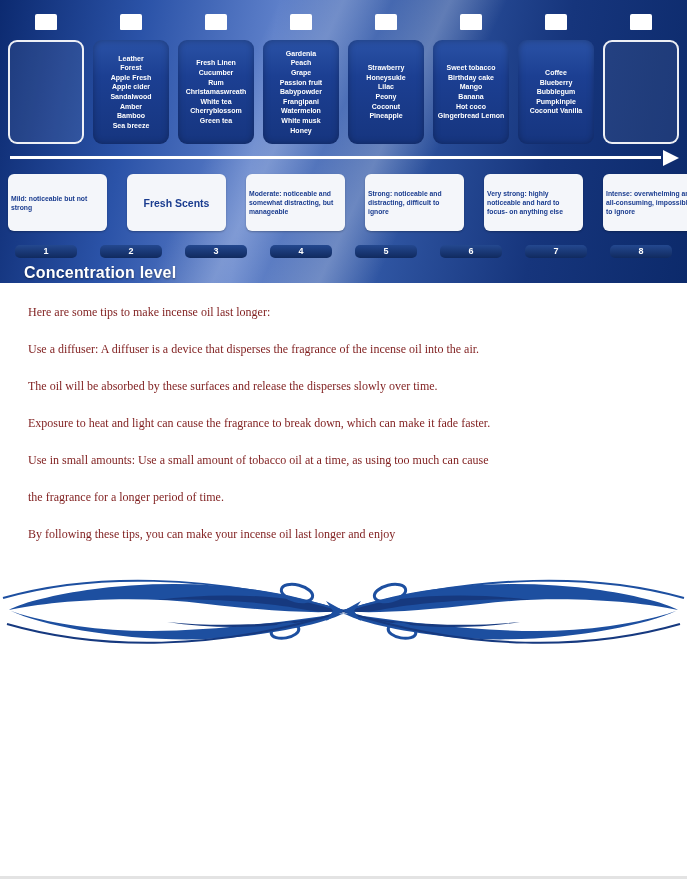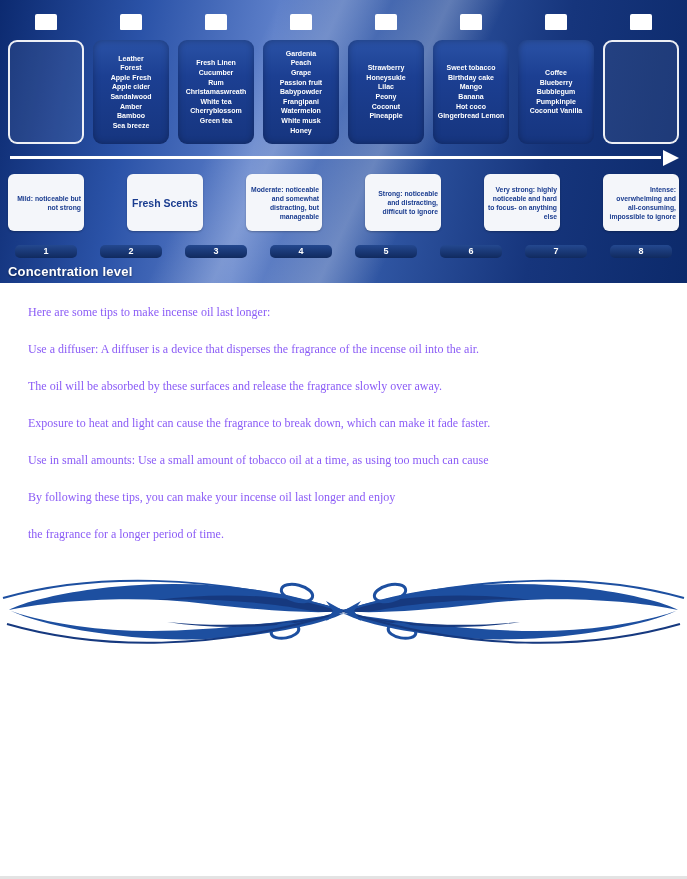--- a/index.html
+++ b/index.html
@@ -37,45 +37,45 @@
 
   .arrow-wrap { position:relative; height:16px; margin-top:6px; }
   .arrow-bar { position:absolute; left:10px; right:26px; top:6px; height:3px; background:#fff; }
   .arrow-head {
     position:absolute; right:8px; top:0; width:0; height:0;
     border-top:8px solid transparent; border-bottom:8px solid transparent; border-left:16px solid #fff;
   }
 
   .levels-row { margin-top:8px; }
   .level-box {
-    width:76px; height:57px; background:#f4f6fa; border-radius:6px;
-    display:flex; align-items:center; justify-content:center; text-align:right; padding:3px;
+    width:99px; height:57px; background:#f4f6fa; border-radius:6px;
+    display:flex; align-items:center; justify-content:center; text-align:left; padding:3px;
     box-shadow:0 1px 2px rgba(0,0,0,0.25);
   }
   .level-text { color:#1a3c8f; font-size:6.8px; line-height:9px; font-weight:bold; }
   .level-box.em .level-text { font-size:10.5px; line-height:12px; }
 
   .pills-row { margin-top:14px; }
   .pill-col { width:76px; display:flex; justify-content:center; }
   .pill {
     width:62px; height:13px; border-radius:5px;
     background:linear-gradient(180deg,#24488f,#102a5f);
     color:#fff; font-size:9px; font-weight:bold; text-align:center; line-height:13px;
   }
 
   .caption {
-    margin-top:6px; padding-left:8px; color:#fff; font-size:13px; font-weight:bold;
+    margin-top:6px; padding-left:24px; color:#fff; font-size:16px; font-weight:bold;
     letter-spacing:0.2px; text-shadow:0 1px 2px rgba(0,0,0,0.45);
   }
 
   
   .tips { padding:22px 0 0 28px; }
   .tip-line {
     font-family:"Liberation Serif","DejaVu Serif",serif;
-    font-size:12px; color:#8b5cf6; white-space:nowrap;
+    font-size:12px; color:#7f1d1d; white-space:nowrap;
     height:15px; margin-bottom:22px;
   }
 
   
   .flourish { margin-top:10px; display:flex; justify-content:center; }
 
   .bottom-edge { position:absolute; bottom:0; left:0; width:100%; height:3px; background:#e3e3e3; }
 </style>
 </head>
 <body>
@@ -236,25 +236,25 @@
         <div class="pill">8</div>
       </div>
   </div>
 
   <div class="caption">Concentration level</div>
 </div>
 
 <div class="tips">
     <div class="tip-line">Here are some tips to make incense oil last longer:</div>
     <div class="tip-line">Use a diffuser: A diffuser is a device that disperses the fragrance of the incense oil into the air.</div>
-    <div class="tip-line">The oil will be absorbed by these surfaces and release the fragrance slowly over away.</div>
+    <div class="tip-line">The oil will be absorbed by these surfaces and release the disperses slowly over time.</div>
     <div class="tip-line">Exposure to heat and light can cause the fragrance to break down, which can make it fade faster.</div>
     <div class="tip-line">Use in small amounts: Use a small amount of tobacco oil at a time, as using too much can cause</div>
+    <div class="tip-line">the fragrance for a longer period of time.</div>
     <div class="tip-line">By following these tips, you can make your incense oil last longer and enjoy</div>
-    <div class="tip-line">the fragrance for a longer period of time.</div>
   </div>
 
 <div class="flourish">
   <svg width="687" height="95" viewBox="0 0 687 95">
     <g fill="#1d4fa0">
       <g id="halfR">
         <path d="M343,47 C420,20 510,14 600,26 C640,32 668,40 678,46 C640,38 560,30 480,40 C420,47 370,50 343,47 Z"></path>
         <path d="M343,49 C430,62 530,74 610,62 C645,57 668,50 676,47 C640,64 540,82 450,73 C395,67 357,57 343,49 Z"></path>
         <path d="M343,46 C400,30 470,28 530,36 C480,34 420,38 380,46 C365,49 350,48 343,46 Z" fill="#16397f"></path>
         <path d="M343,50 C400,60 460,64 520,58 C470,66 410,64 370,55 C357,52 348,51 343,50 Z" fill="#16397f"></path>

